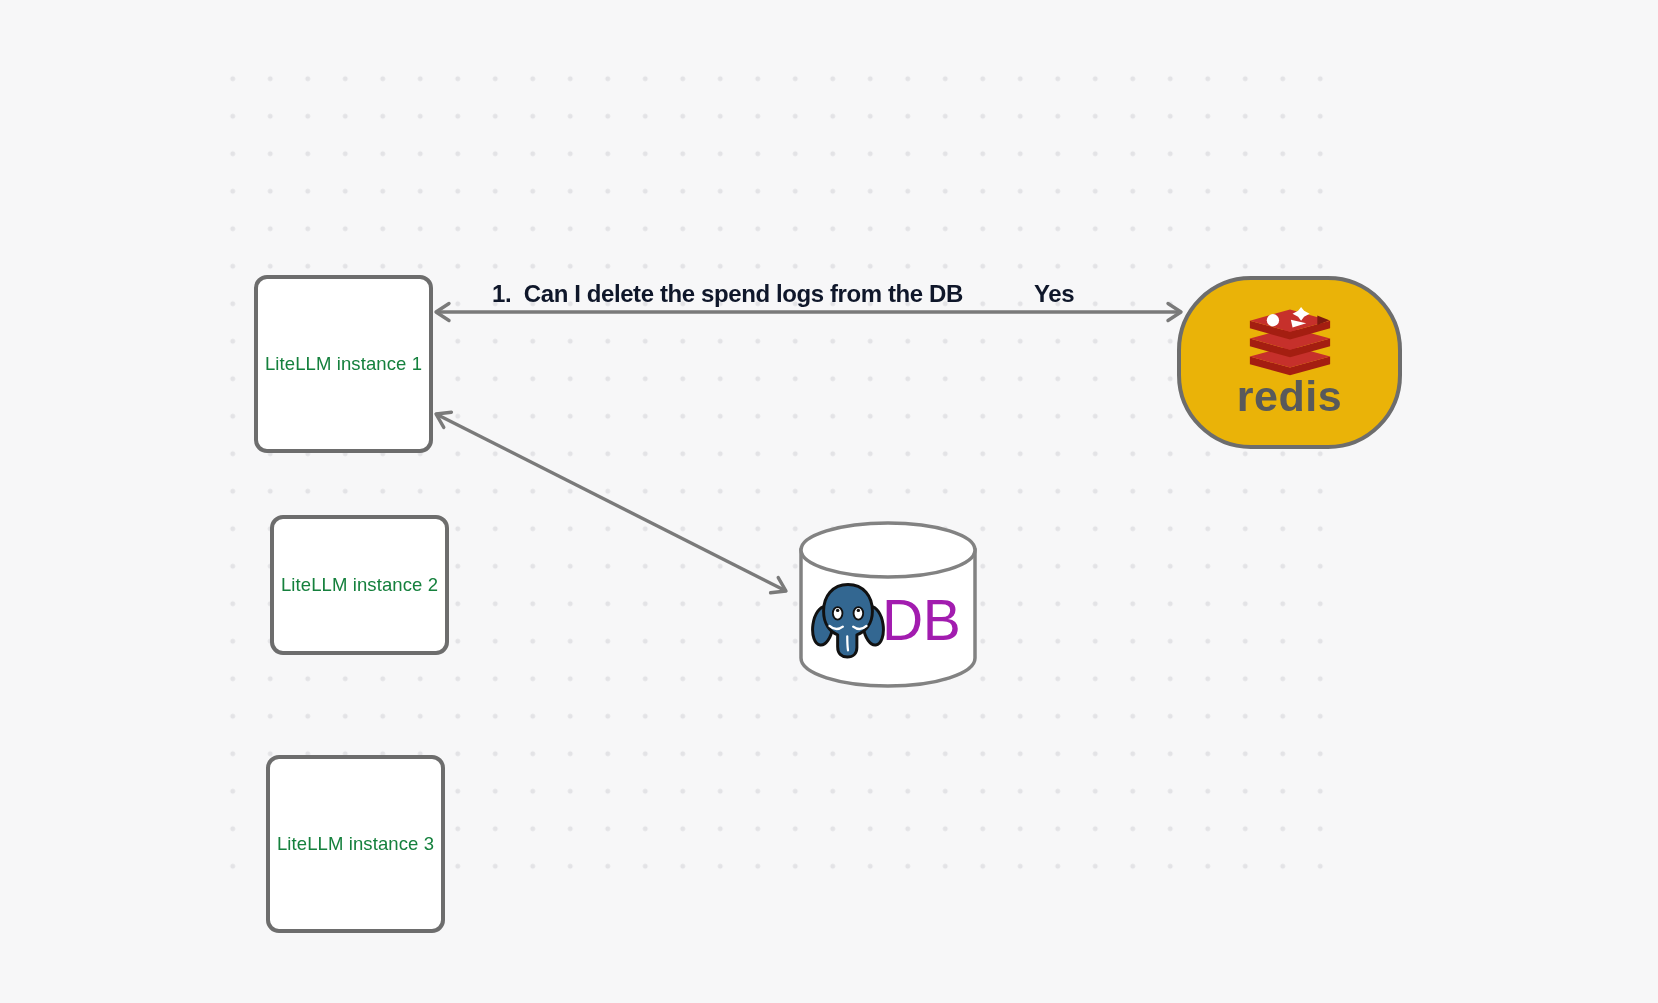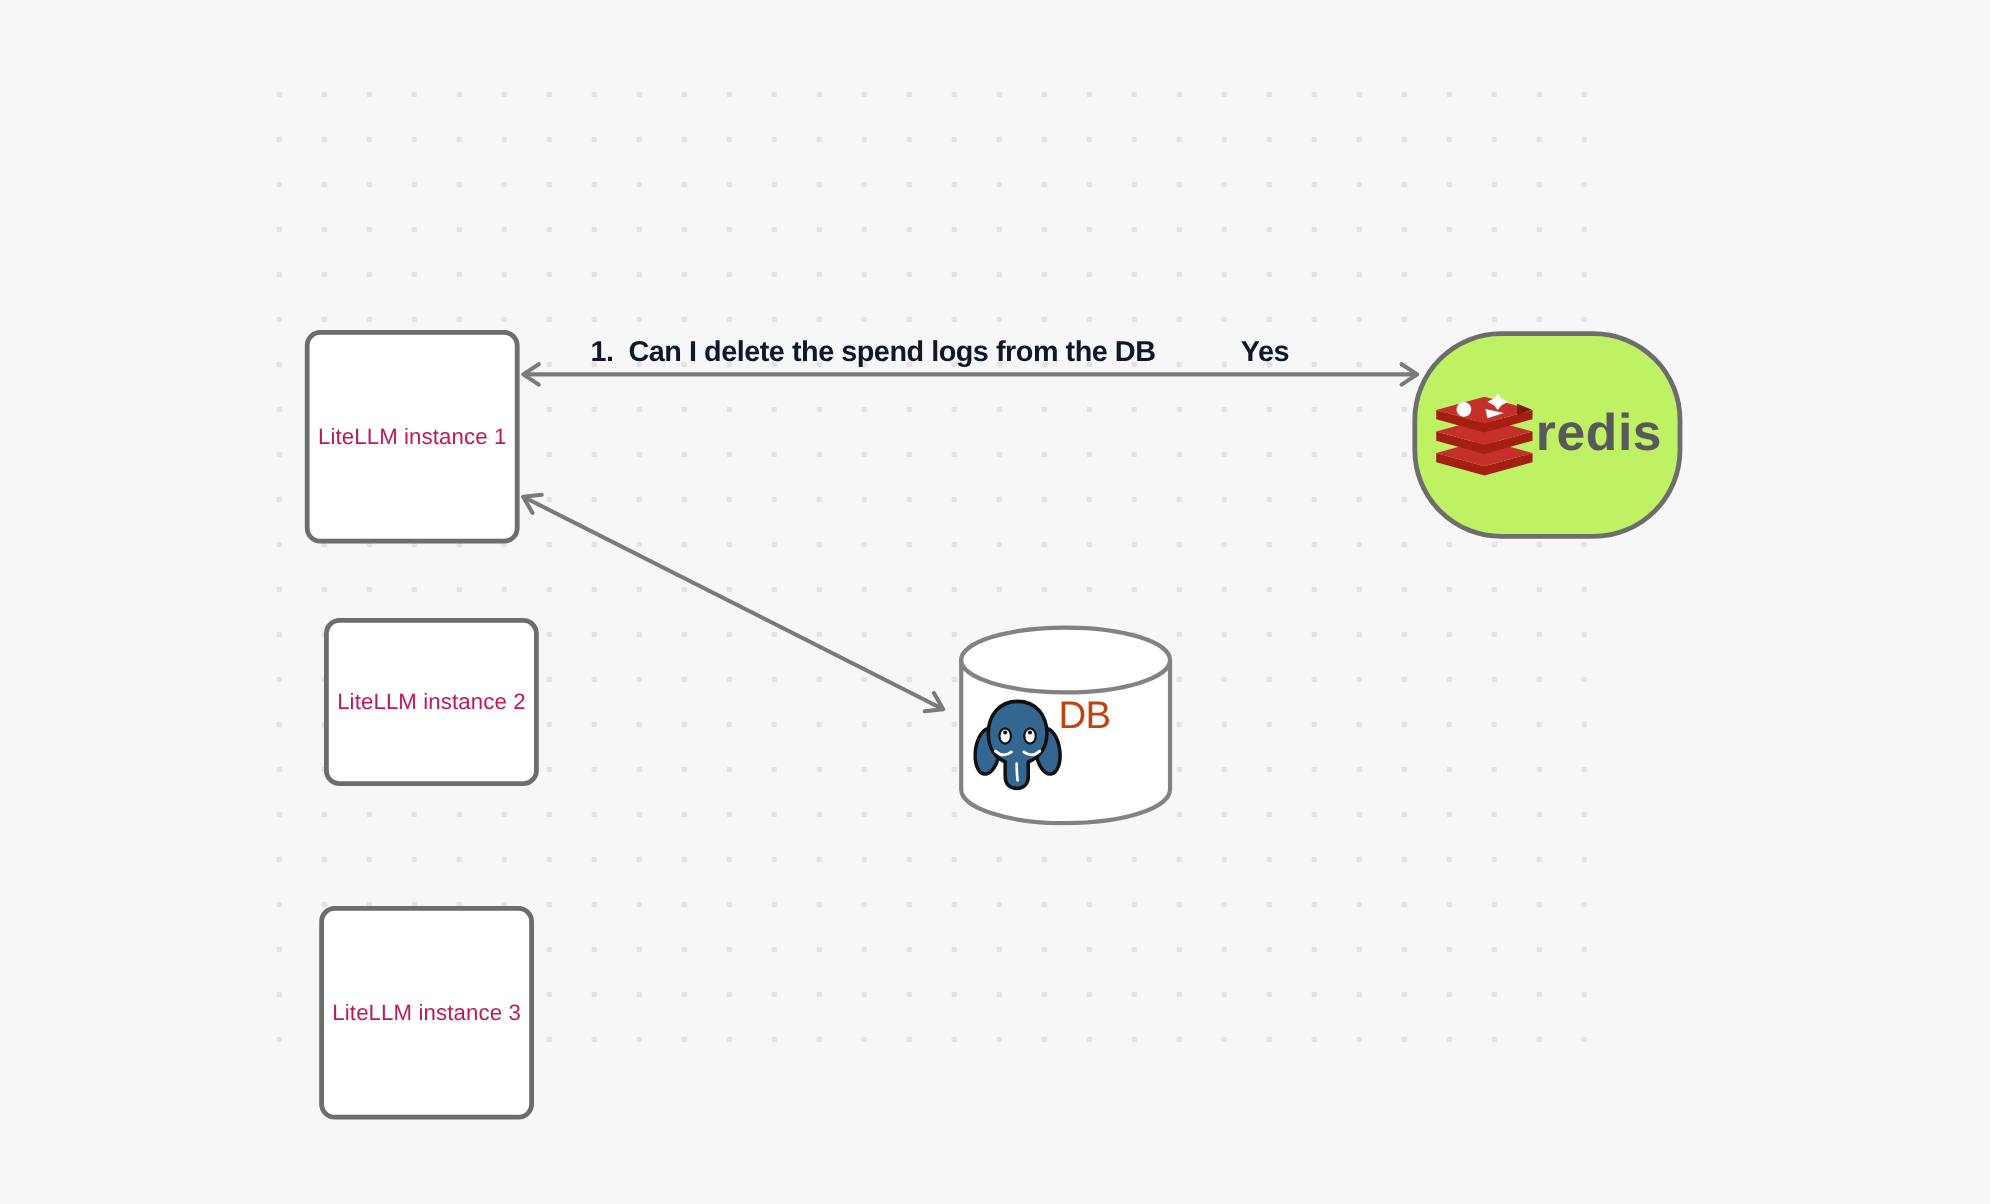--- a/index.html
+++ b/index.html
@@ -14,40 +14,40 @@
     background-size:37.5px 37.5px;
     background-position:0 0;
   }
   .arrows{position:absolute;left:0;top:0;width:1658px;height:1003px;}
   .node-box{
     position:absolute;width:179px;height:178px;box-sizing:border-box;
     background:#ffffff;border:4px solid #6d6d6d;border-radius:13px;
     display:flex;align-items:center;justify-content:center;
   }
   .node-box .node-label{
-    font-size:18.5px;color:#be185d;letter-spacing:.1px;
+    font-size:18.5px;color:#15803d;letter-spacing:.1px;
   }
   #box1{left:254px;top:275px;}
   #box2{left:270px;top:515px;height:140px;align-items:center;}
   #box3{left:266px;top:755px;}
   .redis-node{
     position:absolute;left:1177px;top:276px;width:225px;height:173px;box-sizing:border-box;
-    background:#bef264;border:4px solid #6d6d6d;border-radius:74px;
-    display:flex;flex-direction:row;align-items:center;justify-content:center;
+    background:#eab308;border:4px solid #6d6d6d;border-radius:74px;
+    display:flex;flex-direction:column;align-items:center;justify-content:center;
   }
   .redis-word{
     font-weight:700;font-size:43px;line-height:1;color:#58595b;
     letter-spacing:.5px;margin-top:-2px;
   }
   .db-node{position:absolute;left:798px;top:520px;width:180px;height:168px;}
   .db-node .cyl{position:absolute;left:0;top:0;}
   .pg-icon{position:absolute;left:13px;top:61px;}
   .db-label{
-    position:absolute;left:84px;top:60px;font-size:32px;line-height:1;
-    color:#c2410c;letter-spacing:-.5px;
+    position:absolute;left:84px;top:72px;font-size:57px;line-height:1;
+    color:#a21caf;letter-spacing:-.5px;
   }
   .edge-label{
     position:absolute;font-weight:700;font-size:24px;line-height:25px;
     color:#0f172a;white-space:pre;letter-spacing:-0.4px;
   }
   #edge1-label{left:492px;top:281px;}
   #edge1-response{left:1034px;top:281px;}
   #edge2-label{left:578px;top:459px;}
 </style>
 </head>

